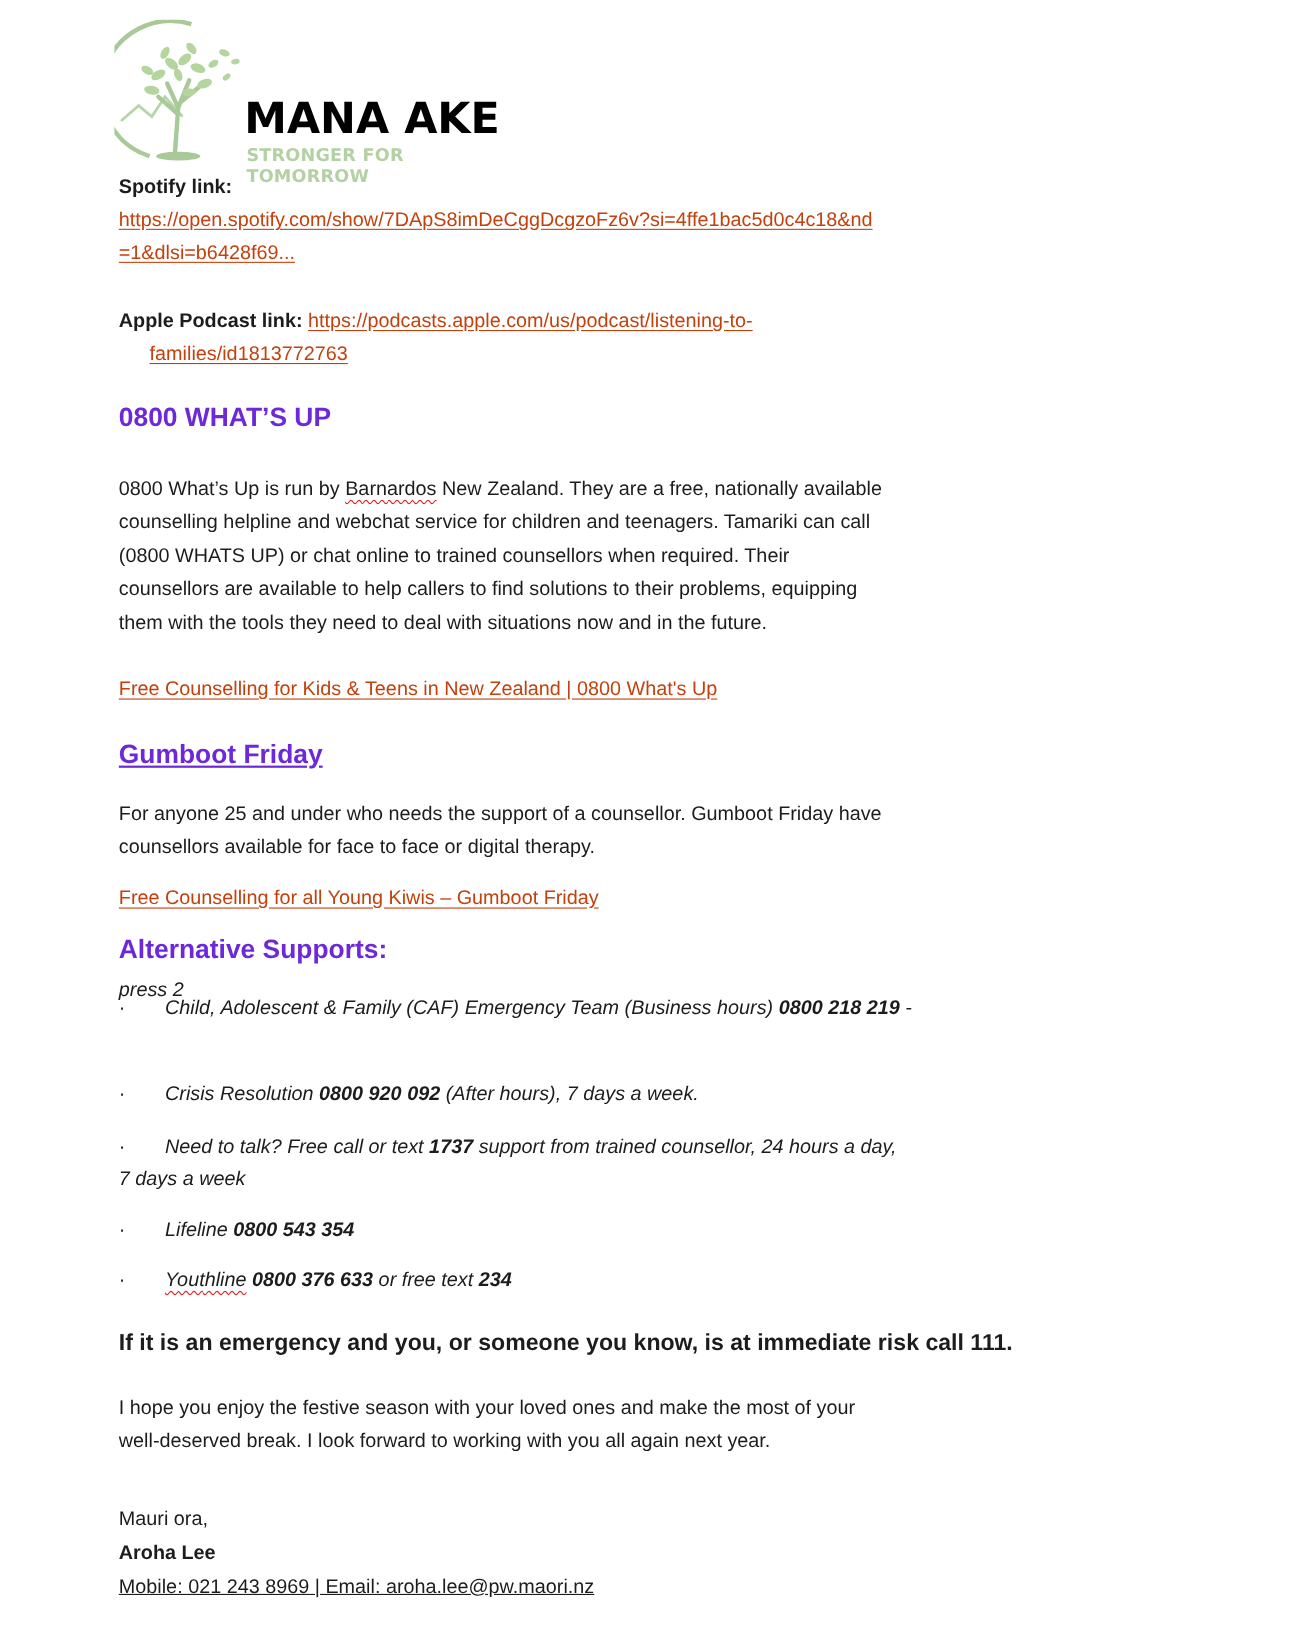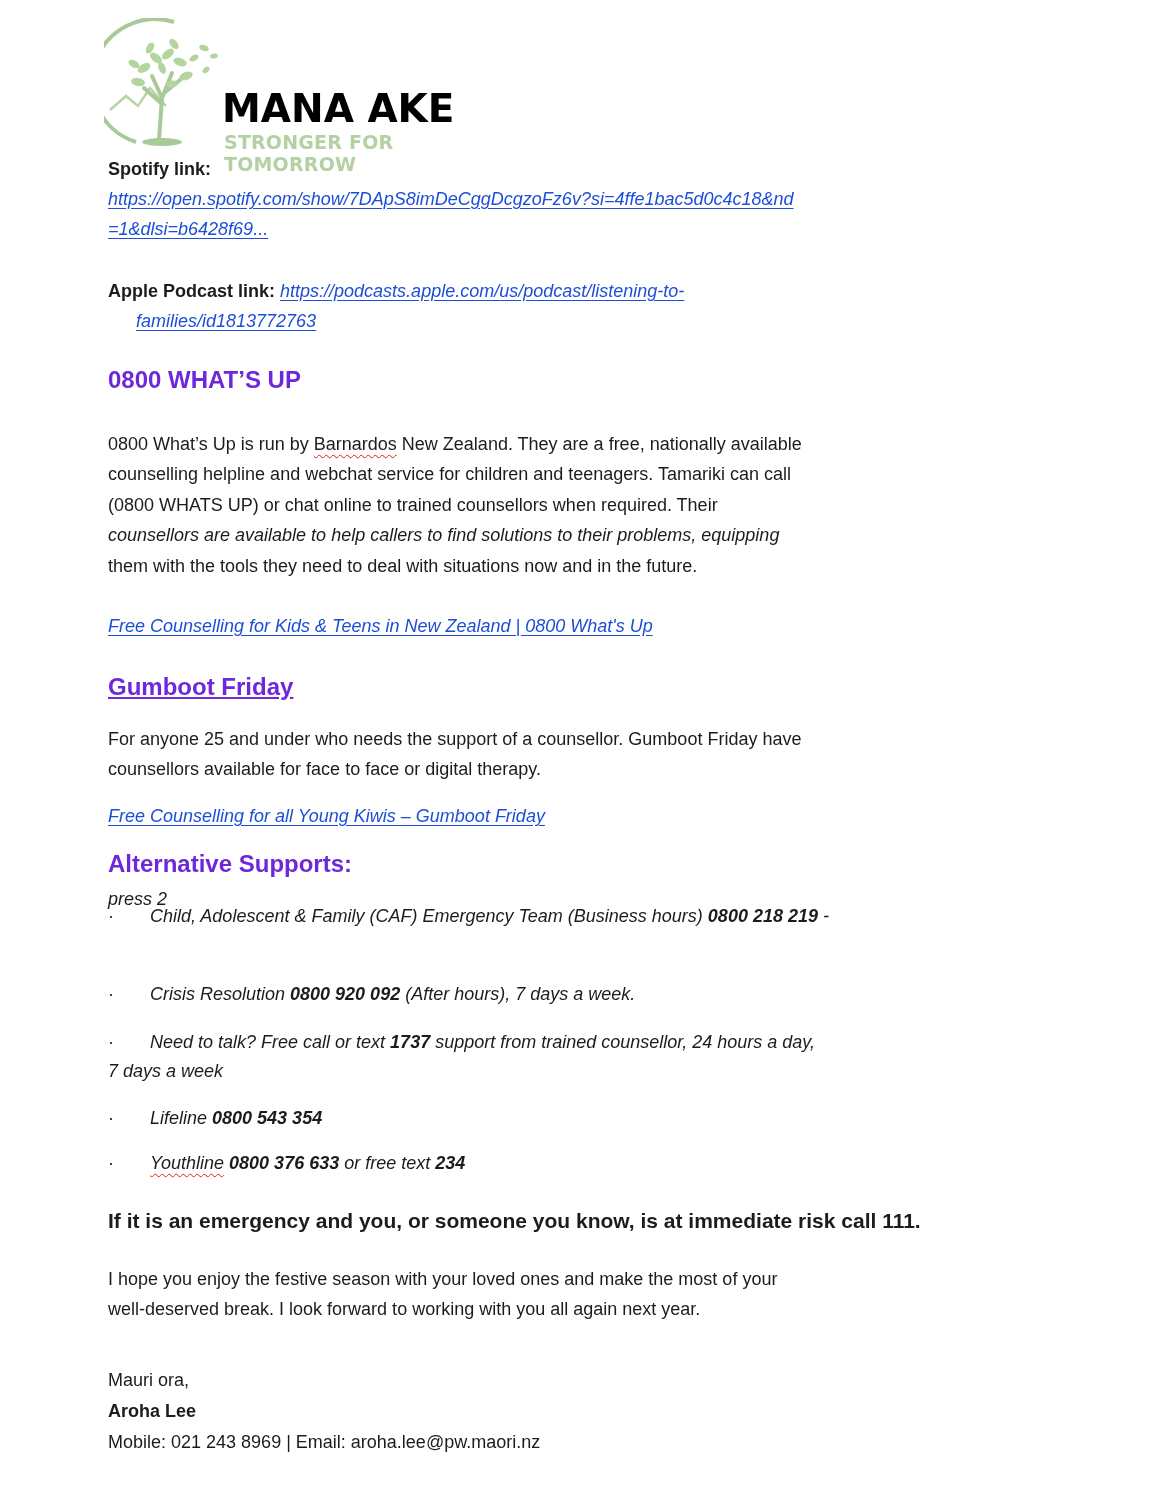--- a/index.html
+++ b/index.html
@@ -12,25 +12,25 @@
   .abs { position: absolute; left: 0; }
   .logo { position: absolute; left: 104px; top: 18px; width: 370px; height: 132px; }
   .logo-title {
     position: absolute; left: 118px; top: 68px;
     font-family: "DejaVu Sans", sans-serif; font-weight: bold;
     font-size: 39px; letter-spacing: 0px; color: #000000;
   }
   .logo-tag {
     position: absolute; left: 120px; top: 113px;
     font-family: "DejaVu Sans", sans-serif; font-weight: bold;
-    font-size: 19px; letter-spacing: 0.2px; color: #b3d1a3;
+    font-size: 16px; letter-spacing: 0.2px; color: #b3d1a3;
   }
   .txt { font-size: 18px; line-height: 30.5px; color: #1c1c1c; }
   .bold { font-weight: bold; }
-  .link { color: #1d4ed8; text-decoration: underline; text-underline-offset: 3px; font-style: italic; }
+  .link { color: #c2410c; text-decoration: underline; text-underline-offset: 3px; }
   .h2 { font-size: 24px; font-weight: bold; color: #6d28d9; }
   .ital { font-style: italic; }
   .bullet { display: inline-block; width: 42px; }
   .bullet-dot { font-style: normal; }
   .spell { text-decoration: underline wavy #e02020; text-decoration-thickness: 1px; text-underline-offset: 4px; }
 </style>
 </head>
 <body>
 
 <div class="logo">
@@ -72,21 +72,21 @@
     <a class="link">https://podcasts.apple.com/us/podcast/listening-to-</a>
   </div>
   <a class="abs txt link" style="top:306px;margin-left:28px;">families/id1813772763</a>
 
   <div class="abs h2" style="top:366px;">0800 WHAT’S UP</div>
   <div class="abs txt" style="top:429px; white-space:nowrap;">
     <span>0800 What’s Up is run by </span><span class="spell">Barnardos</span><span> New Zealand. They are a free, nationally available</span>
   </div>
   <div class="abs txt" style="top:459px; white-space:nowrap;">counselling helpline and webchat service for children and teenagers. Tamariki can call</div>
   <div class="abs txt" style="top:490px; white-space:nowrap;">(0800 WHATS UP) or chat online to trained counsellors when required. Their</div>
-  <div class="abs txt" style="top:520px; white-space:nowrap;font-style:italic;">counsellors are available to help callers to find solutions to their problems, equipping</div>
+  <div class="abs txt" style="top:520px; white-space:nowrap;">counsellors are available to help callers to find solutions to their problems, equipping</div>
   <div class="abs txt" style="top:551px; white-space:nowrap;">them with the tools they need to deal with situations now and in the future.</div>
   <a class="abs txt link" style="top:611px; white-space:nowrap;">Free Counselling for Kids &amp; Teens in New Zealand | 0800 What's Up</a>
 
   <div class="abs h2" style="top:673px;text-decoration:underline;">Gumboot Friday</div>
   <div class="abs txt" style="top:724px; white-space:nowrap;">For anyone 25 and under who needs the support of a counsellor. Gumboot Friday have</div>
   <div class="abs txt" style="top:754px; white-space:nowrap;">counsellors available for face to face or digital therapy.</div>
   <a class="abs txt link" style="top:801px; white-space:nowrap;">Free Counselling for all Young Kiwis – Gumboot Friday</a>
 
   <div class="abs h2" style="top:850px;">Alternative Supports:</div>
 
@@ -112,15 +112,15 @@
     <span class="bullet bullet-dot">·</span><span class="spell">Youthline</span><span class="bold"> 0800 376 633</span><span> or free text </span><span class="bold">234</span>
   </div>
 
   <div class="abs txt bold" style="top:1206px; font-size:21px; white-space:nowrap;">If it is an emergency and you, or someone you know, is at immediate risk call 111.</div>
 
   <div class="abs txt" style="top:1264px; white-space:nowrap;">I hope you enjoy the festive season with your loved ones and make the most of your</div>
   <div class="abs txt" style="top:1294px; white-space:nowrap;">well-deserved break. I look forward to working with you all again next year.</div>
 
   <div class="abs txt" style="top:1365px;">Mauri ora,</div>
   <div class="abs txt bold" style="top:1396px;">Aroha Lee</div>
-  <div class="abs txt" style="top:1427px; white-space:nowrap;">Mobile: 021 243 8969 | Email: aroha.lee@pw.maori.nz</div>
+  <div class="abs txt" style="top:1427px; white-space:nowrap;text-decoration:underline;">Mobile: 021 243 8969 | Email: aroha.lee@pw.maori.nz</div>
 
 </div>
 
 </body></html>

